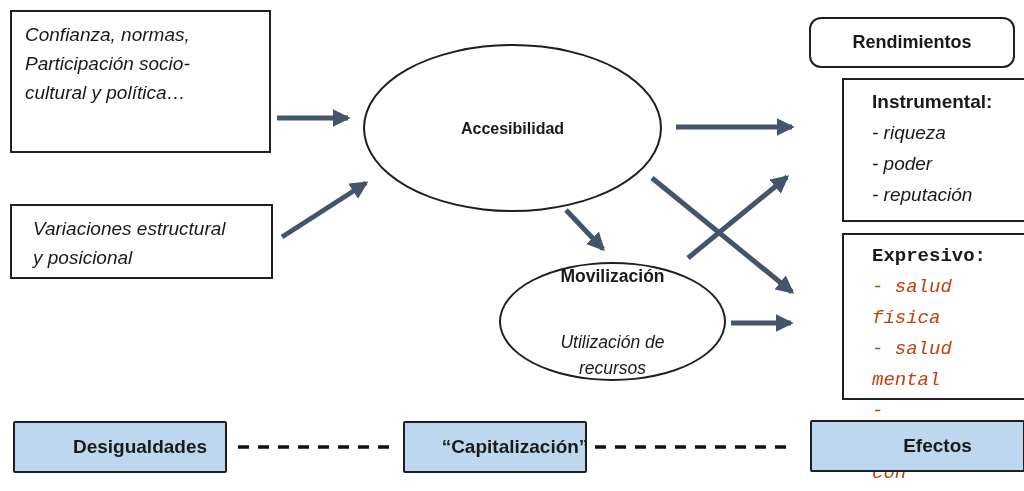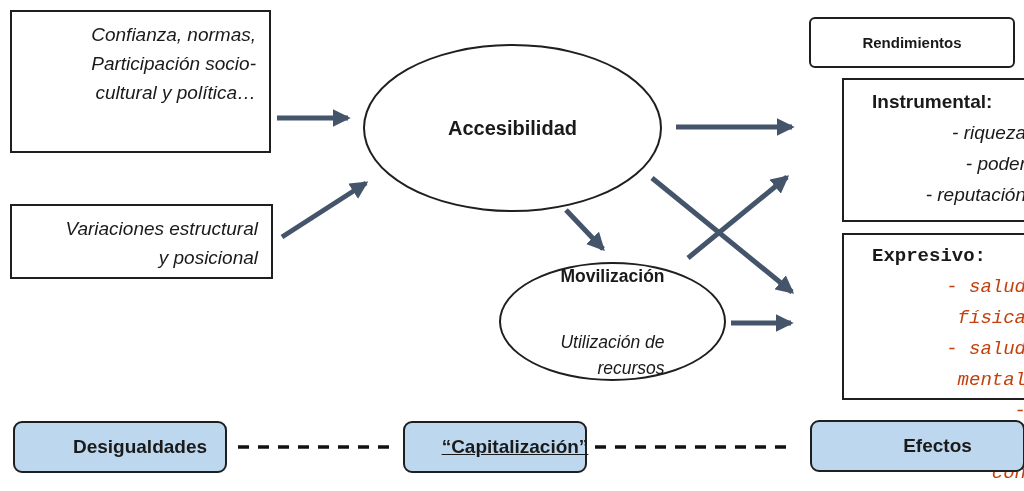--- a/index.html
+++ b/index.html
@@ -6,42 +6,42 @@
   #canvas{
     position:relative;width:1024px;height:491px;background:#ffffff;
     font-family:"Liberation Sans",sans-serif;color:#1a1a1a;overflow:hidden;
   }
   .box{
     position:absolute;box-sizing:border-box;background:#fff;
     border:2px solid #1f1f1f;padding:8px 13px;font-size:19px;line-height:29px;
   }
   .box.thick{border-width:2.5px;line-height:31px;padding:6px 28px;margin-left:36px;}
   .title{font-weight:bold;}
-  .italic{font-style:italic;text-align:right;}
+  .italic{font-style:italic;}
   .pre{white-space:pre-line;}
   .red{color:#c2410c;}
   .ellipse{
     position:absolute;box-sizing:border-box;background:#fff;
     border:2px solid #1f1f1f;border-radius:50%;
     display:flex;flex-direction:column;align-items:center;justify-content:center;
     text-align:center;
   }
-  .ellipse.big{font-size:20px;line-height:29px;gap:20px;}
+  .ellipse.big{font-size:16px;line-height:29px;gap:20px;}
   .ellipse.small{font-size:17.5px;line-height:26px;gap:40px;}
   .pill{
     position:absolute;box-sizing:border-box;background:#BDD7EE;
-    border:2.5px solid #1f1f1f;border-radius:9px;
+    border:2.5px solid #1f1f1f;border-radius:2px;
     display:flex;align-items:center;justify-content:center;
     font-weight:bold;font-size:19px;text-align:center;padding-left:40px;
   }
   .rounded-white{
     position:absolute;box-sizing:border-box;background:#fff;
-    border:2.5px solid #1f1f1f;border-radius:6px;
+    border:2.5px solid #1f1f1f;border-radius:12px;
     display:flex;align-items:center;justify-content:center;
-    font-weight:bold;font-size:15px;
+    font-weight:bold;font-size:18px;
   }
   #arrow-layer{position:absolute;left:0;top:0;pointer-events:none;}
 </style>
 </head>
 <body>
 
 <div id="canvas">
 
   <div class="box" style="left:10px;top:10px;width:261px;height:143px;">
     <div class="italic pre">Confianza, normas,
@@ -80,21 +80,21 @@
     <div class="italic pre red">- salud física
 - salud mental
 - satisfacción con
 la vida</div>
   </div>
 
   <div class="pill" style="left:13px;top:421px;width:214px;height:52px;">
     <span>Desigualdades</span>
   </div>
 
-  <div class="pill" style="left:403px;top:421px;width:184px;height:52px;text-decoration:underline;">
+  <div class="pill" style="left:403px;top:421px;width:184px;height:52px;">
     <span>“Capitalización”</span>
   </div>
 
   <div class="pill" style="left:798px;top:420px;width:215px;height:52px;margin-left:12px;">
     <span>Efectos</span>
   </div>
 
   <svg id="arrow-layer" width="1024" height="491" viewBox="0 0 1024 491">
     <defs>
       <marker id="ah" viewBox="0 0 10 10" refX="8.5" refY="5" markerWidth="3.6" markerHeight="3.6" orient="auto-start-reverse">

